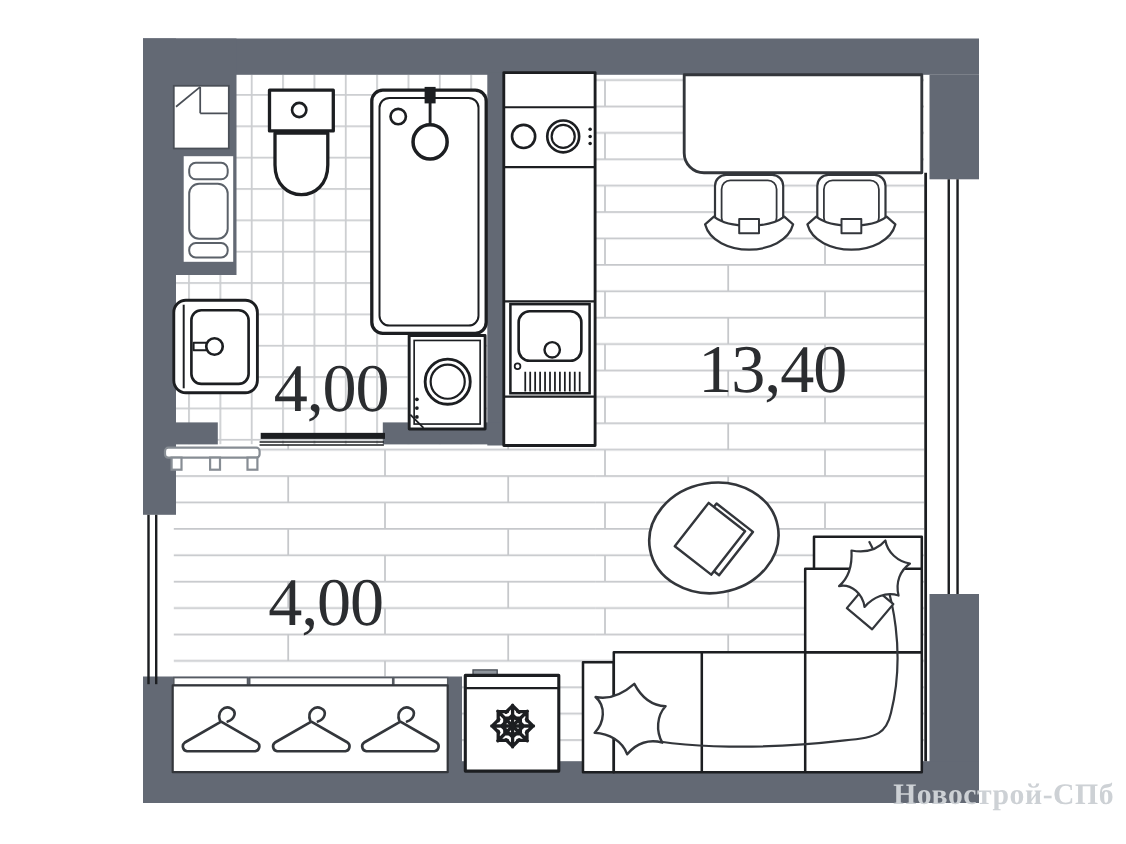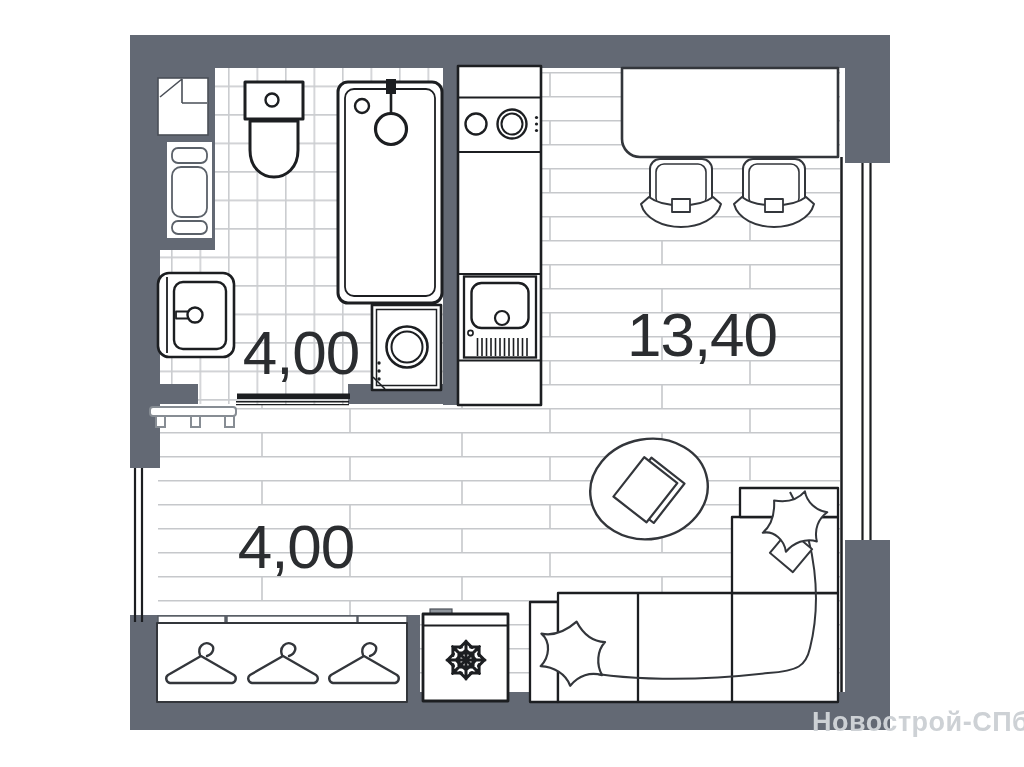--- a/index.html
+++ b/index.html
@@ -1,17 +1,17 @@
 <!DOCTYPE html>
 <html style="--paper: #ffffff; --wall: #636974; --outline: #1c1e21; --furniture_line: #33363b; --tile_line: #cbcdd0; --plank_line: #c6c8cb; --bench_line: #878d94; --label_text: #2b2d30; --watermark_text: #cdd1d5;"><head>
 <meta charset="utf-8">
 <style>
   html,body{margin:0;padding:0;background:#fff;}
   .stage{position:relative;width:1024px;height:767px;background:var(--paper,#fff);overflow:hidden;
-         font-family:Liberation Sans, sans-serif;}
+         font-family:Liberation Serif, serif;}
   svg{display:block;}
   .wall{fill:var(--wall,#636974);}
   .fx{fill:#fff;stroke:var(--outline,#1c1e21);stroke-linejoin:round;}
   .ln{fill:none;stroke:var(--outline,#1c1e21);}
   .fn{fill:none;stroke:var(--furniture_line,#33363b);stroke-linejoin:round;}
   .ff{fill:#fff;stroke:var(--furniture_line,#33363b);stroke-linejoin:round;}
   .blk{fill:var(--outline,#1c1e21);}
   .tileline{stroke:var(--tile_line,#cbcdd0);}
   .plankline{stroke:var(--plank_line,#c6c8cb);}
   .benchln{fill:#fff;stroke:var(--bench_line,#878d94);}

